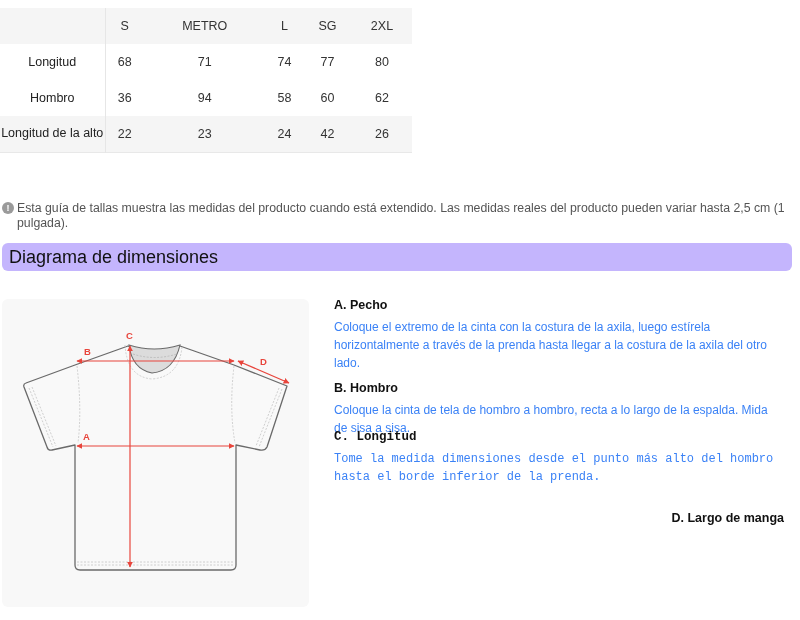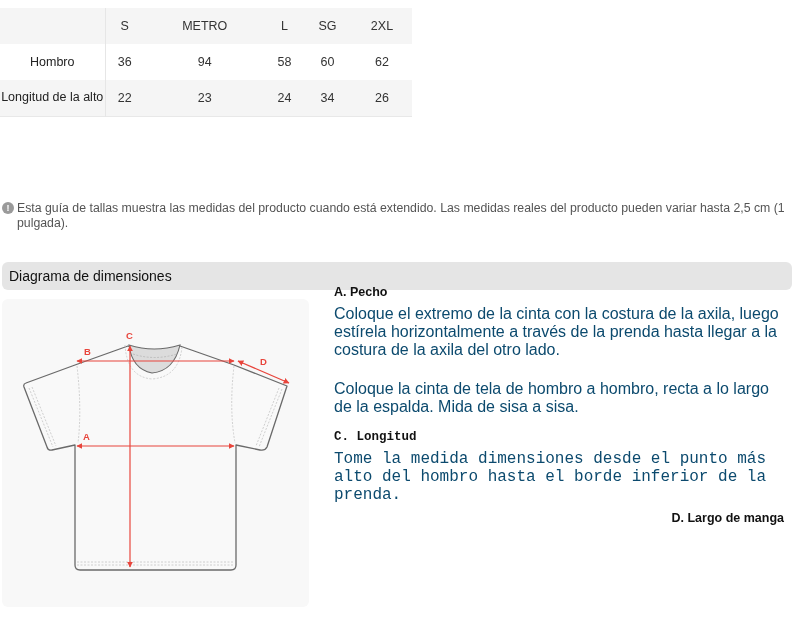--- a/index.html
+++ b/index.html
@@ -12,58 +12,66 @@
   .size-table tr { height: 36px; }
   .size-table tr.shaded { background: #f5f5f5; }
   .size-table .label-col { width: 105px; border-right: 1px solid #e6e6e6; color: #222; line-height: 17px; }
   .size-table tr:last-child { border-bottom: 1px solid #e8e8e8; }
 
   
   .note { position: absolute; left: 2px; top: 201px; width: 790px; font-size: 12.3px; line-height: 15px; color: #555; padding-left: 15px; }
   .note .info-icon { position: absolute; left: 0; top: 1px; width: 12px; height: 12px; border-radius: 50%; background: #9a9a9a; color: #fff; font-size: 9px; font-weight: bold; line-height: 12px; text-align: center; }
 
   
-  .section-header { position: absolute; left: 2px; top: 262px; width: 790px; height: 28px; background: #e5e5e5; border-radius: 6px; padding-left: 7px; font-size: 14px; line-height: 28px; color: #111; }
+  .section-header { position: absolute; left: 2px; top: 243px; width: 790px; height: 28px; background: #c4b5fd; border-radius: 6px; padding-left: 7px; font-size: 18px; line-height: 28px; color: #111; }
 
   
   .diagram-card { position: absolute; left: 2px; top: 299px; width: 307px; height: 308px; background: #f8f8f8; border-radius: 6px; }
   .diagram-card svg { position: absolute; left: 0; top: 0; }
 
   
   .desc { position: absolute; left: 334px; width: 450px; }
   .desc .d-title { font-size: 12.5px; font-weight: bold; color: #111; line-height: 16px; margin-bottom: 5px; }
-  .desc .d-text { font-size: 16px; color: #0c4a6e; line-height: 18px; }
+  .desc .d-text { font-size: 12px; color: #3b82f6; line-height: 18px; }
 </style>
 </head>
 <body>
 
 <table class="size-table">
   <tbody>
       <tr class="shaded">
     <th class="label-col"></th>
     <th>S</th>
     <th>METRO</th>
     <th>L</th>
     <th>SG</th>
     <th>2XL</th>
   </tr>
   <tr>
+    <td class="label-col">Longitud</td>
+    <td>68</td>
+    <td>71</td>
+    <td>74</td>
+    <td>77</td>
+    <td>80</td>
+  </tr>
+  <tr>
     <td class="label-col">Hombro</td>
     <td>36</td>
     <td>94</td>
     <td>58</td>
     <td>60</td>
     <td>62</td>
   </tr>
   <tr class="shaded">
     <td class="label-col">Longitud de la alto</td>
     <td>22</td>
     <td>23</td>
     <td>24</td>
-    <td>34</td>
+    <td>42</td>
     <td>26</td>
   </tr>
 </tbody>
   </table>
 
 <div class="note">
   <span class="info-icon">!</span>
   <span>Esta guía de tallas muestra las medidas del producto cuando está extendido. Las medidas reales del producto pueden variar hasta 2,5 cm (1 pulgada).</span>
 </div>
 
@@ -117,25 +125,26 @@
 
     <line x1="236" y1="62" x2="287" y2="84" stroke="#e8453c" stroke-width="1.2" marker-start="url(#arr)" marker-end="url(#arr)"></line>
 
     <text x="82" y="56" font-size="9.5" font-weight="bold" fill="#e8453c" font-family="Liberation Sans, sans-serif">B</text>
     <text x="81" y="141" font-size="9.5" font-weight="bold" fill="#e8453c" font-family="Liberation Sans, sans-serif">A</text>
     <text x="124" y="40" font-size="9.5" font-weight="bold" fill="#e8453c" font-family="Liberation Sans, sans-serif">C</text>
     <text x="258" y="66" font-size="9.5" font-weight="bold" fill="#e8453c" font-family="Liberation Sans, sans-serif">D</text>
   </svg>
 </div>
 
-<div class="desc" style="top:284px;">
+<div class="desc" style="top:297px;">
   <div class="d-title">A. Pecho</div>
   <div class="d-text">Coloque el extremo de la cinta con la costura de la axila, luego estírela horizontalmente a través de la prenda hasta llegar a la costura de la axila del otro lado.</div>
 </div>
 <div class="desc" style="top:380px;">
+  <div class="d-title">B. Hombro</div>
   <div class="d-text">Coloque la cinta de tela de hombro a hombro, recta a lo largo de la espalda. Mida de sisa a sisa.</div>
 </div>
 <div class="desc" style="top:429px;font-family:Liberation Mono, monospace;">
   <div class="d-title">C. Longitud</div>
   <div class="d-text">Tome la medida dimensiones desde el punto más alto del hombro hasta el borde inferior de la prenda.</div>
 </div>
 <div class="desc" style="top:510px;text-align:right;">
   <div class="d-title">D. Largo de manga</div>
 </div>
 

